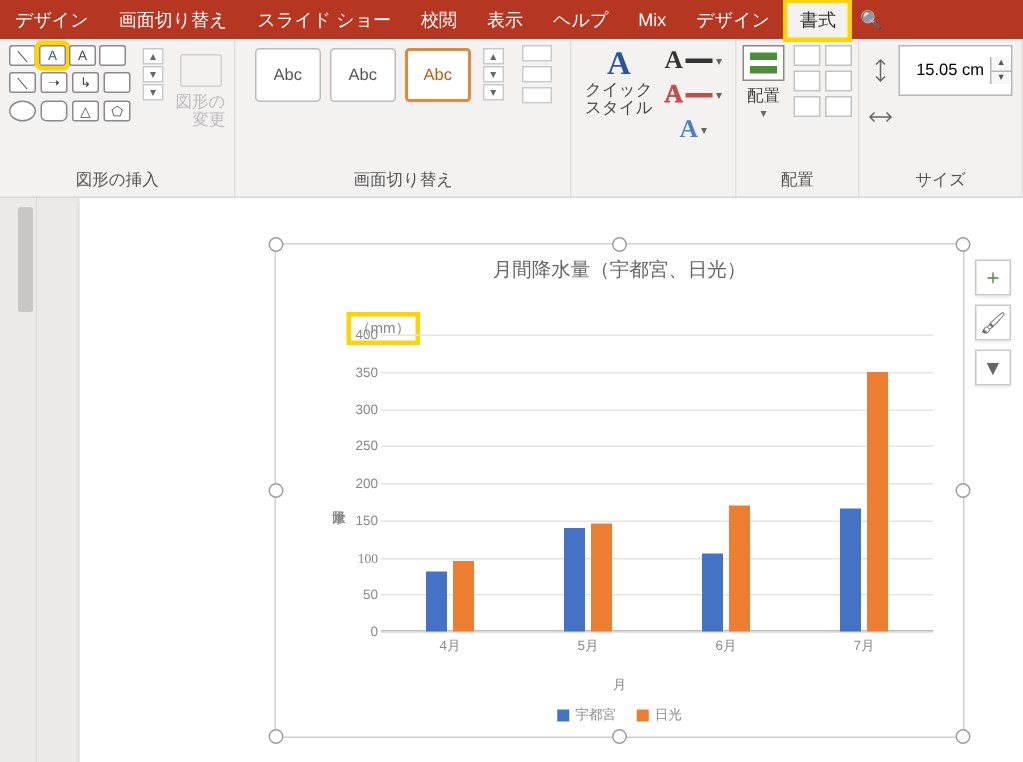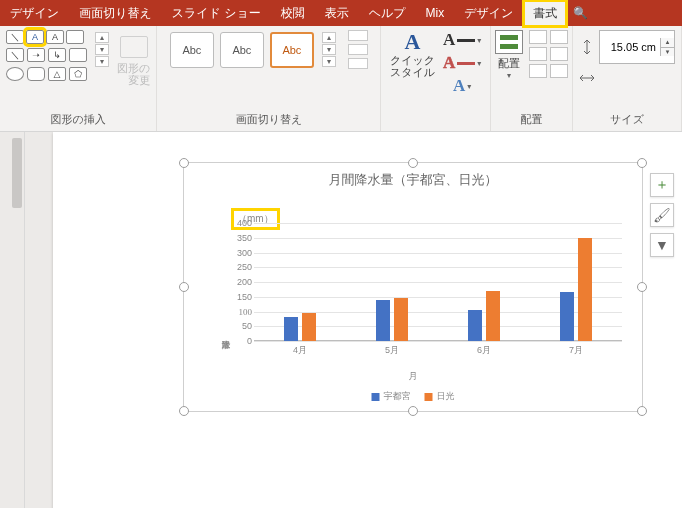--- a/index.html
+++ b/index.html
@@ -42,21 +42,21 @@
 .spin{display:flex;align-items:center;border:1px solid #b6b6b6;background:#fff;height:34px}
 .spin input{border:none;width:60px;font-size:11px;text-align:right;padding:0 4px;outline:none;background:transparent}
 .spin .btns{display:flex;flex-direction:column}
 .spin .b{width:14px;height:9px;border-left:1px solid #b6b6b6;font-size:7px;text-align:center;line-height:8px;color:#555;background:#f7f7f7}
 .spin .b:last-child{border-top:1px solid #b6b6b6}
 .canvas{display:flex;height:376px}
 .thumbs{width:25px;background:#eceae8;border-right:1px solid #d9d9d9;position:relative}
 .thumbs .sb{position:absolute;right:2px;top:6px;width:10px;height:70px;background:#c9c7c5;border-radius:2px}
 .workspace{flex:1;background:#eceae8;position:relative;overflow:hidden}
 .slide{position:absolute;left:28px;top:0;width:642px;height:480px;background:#fff;box-shadow:0 1px 3px rgba(0,0,0,.2)}
-.chartbox{position:absolute;left:130px;top:30px;width:460px;height:250px;border:1px solid #cfcfcf}
+.chartbox{position:absolute;left:130px;top:30px;width:460px;height:330px;border:1px solid #cfcfcf}
 .handle{position:absolute;width:10px;height:10px;background:#fff;border:1px solid #9d9d9d;border-radius:50%}
 .chart-title{text-align:center;color:#666;margin-top:8px;font-size:13px}
 .mm{position:absolute;left:50px;top:48px;color:#888;font-size:10px}
 .mm.hl{outline:3px solid #ffd400;padding:1px 3px}
 .plot{position:absolute;left:70px;top:60px;right:20px;bottom:70px}
 .yaxis{position:absolute;left:-30px;top:0;bottom:0;width:28px}
 .ytick{position:absolute;right:0;font-size:9px;color:#888;transform:translateY(-50%)}
 .gridline{position:absolute;left:0;right:0;height:1px;background:#e4e4e4}
 .baseline{position:absolute;left:0;right:0;bottom:0;height:1px;background:#bdbdbd}
 .xtick{position:absolute;bottom:-16px;font-size:9px;color:#888;transform:translateX(-50%)}

